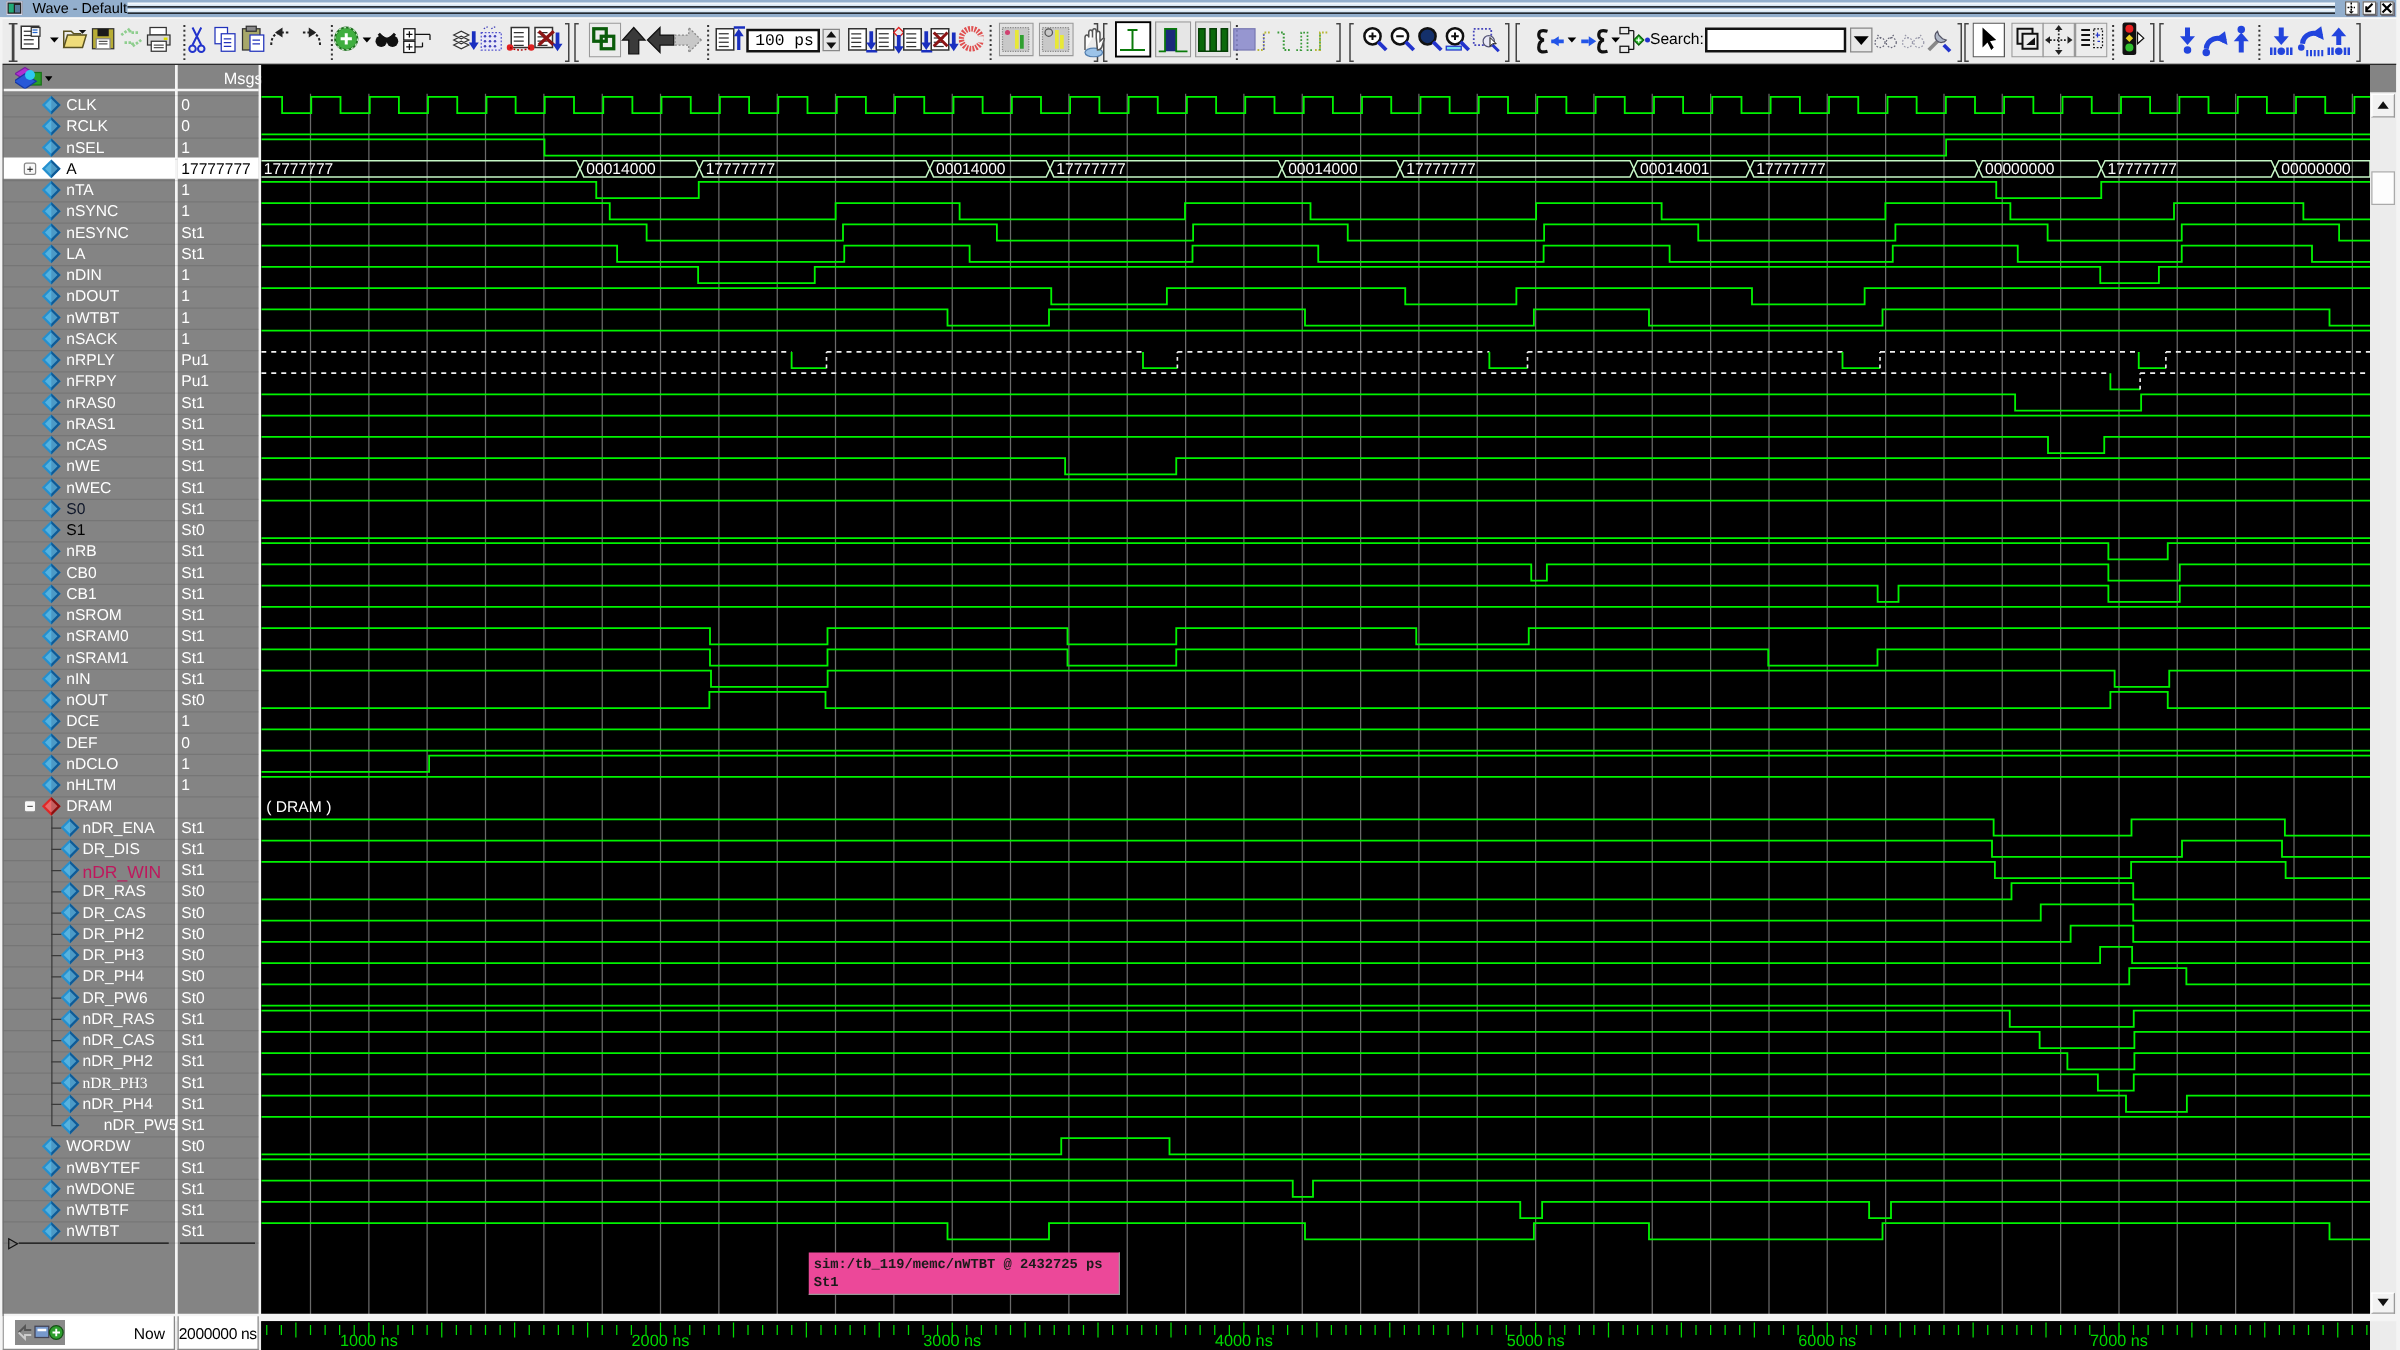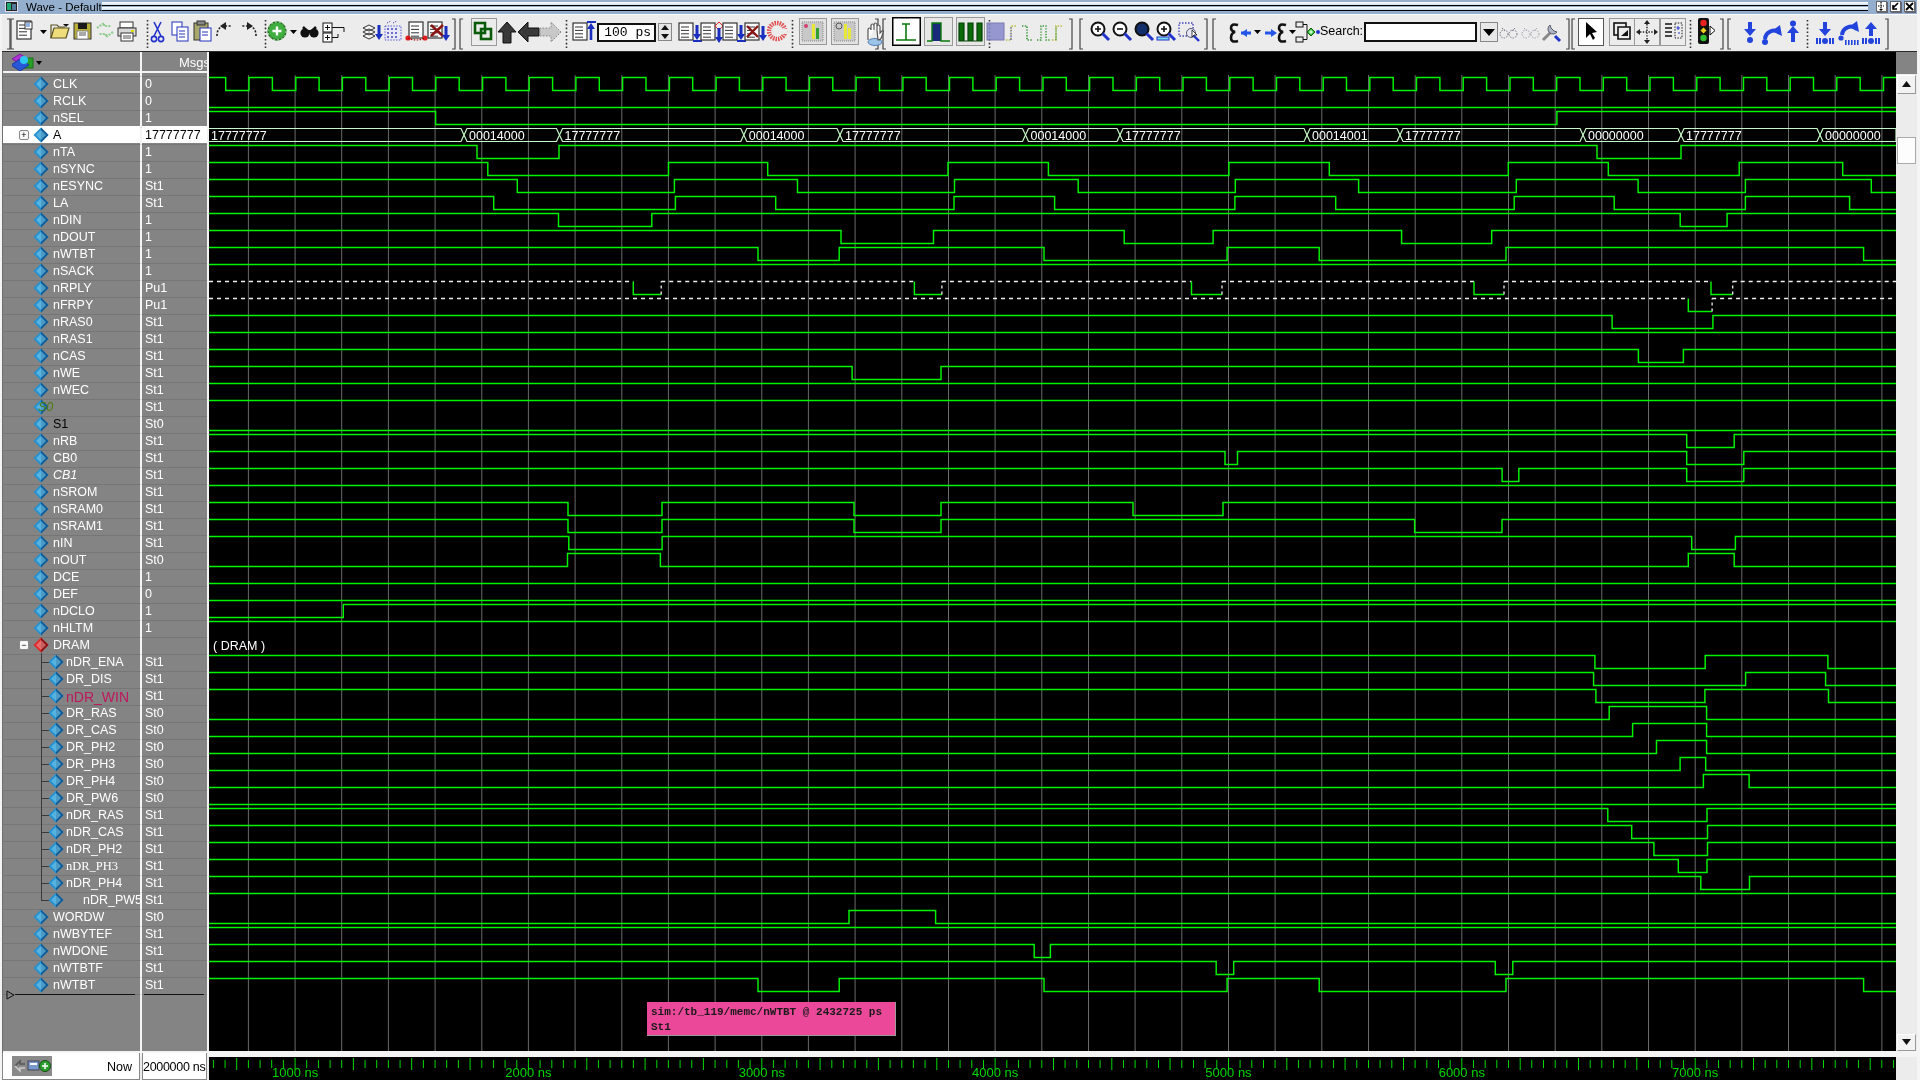--- a/index.html
+++ b/index.html
@@ -699,21 +699,21 @@
 <polygon points="8,0.5 15.5,8 8,15.5 8,0.5" fill="#0f5a96"></polygon>
 <polygon points="8,3 13,8 8,13 3,8" fill="#7fd0ef" opacity="0.55"></polygon>
 </svg>
 <div style="position:absolute;left:53px;top:383px;font-size:12.5px;color:#ffffff;white-space:nowrap;">nWEC</div>
 <div style="position:absolute;left:145px;top:383px;font-size:12.5px;color:#ffffff;">St1</div>
 <svg width="16" height="16" style="position:absolute;left:33px;top:399px;">
 <polygon points="8,0.5 15.5,8 8,15.5 0.5,8" fill="#2590cf"></polygon>
 <polygon points="8,0.5 15.5,8 8,15.5 8,0.5" fill="#0f5a96"></polygon>
 <polygon points="8,3 13,8 8,13 3,8" fill="#7fd0ef" opacity="0.55"></polygon>
 </svg>
-<div style="position:absolute;left:38px;top:400px;font-size:12.5px;color:#4d7c0f;white-space:nowrap;font-style:italic;">S0</div>
+<div style="position:absolute;left:53px;top:400px;font-size:12.5px;color:#0f172a;white-space:nowrap;">S0</div>
 <div style="position:absolute;left:145px;top:400px;font-size:12.5px;color:#ffffff;">St1</div>
 <svg width="16" height="16" style="position:absolute;left:33px;top:416px;">
 <polygon points="8,0.5 15.5,8 8,15.5 0.5,8" fill="#2590cf"></polygon>
 <polygon points="8,0.5 15.5,8 8,15.5 8,0.5" fill="#0f5a96"></polygon>
 <polygon points="8,3 13,8 8,13 3,8" fill="#7fd0ef" opacity="0.55"></polygon>
 </svg>
 <div style="position:absolute;left:53px;top:417px;font-size:12.5px;color:#000000;white-space:nowrap;">S1</div>
 <div style="position:absolute;left:145px;top:417px;font-size:12.5px;color:#ffffff;">St0</div>
 <svg width="16" height="16" style="position:absolute;left:33px;top:433px;">
 <polygon points="8,0.5 15.5,8 8,15.5 0.5,8" fill="#2590cf"></polygon>
@@ -727,21 +727,21 @@
 <polygon points="8,0.5 15.5,8 8,15.5 8,0.5" fill="#0f5a96"></polygon>
 <polygon points="8,3 13,8 8,13 3,8" fill="#7fd0ef" opacity="0.55"></polygon>
 </svg>
 <div style="position:absolute;left:53px;top:451px;font-size:12.5px;color:#ffffff;white-space:nowrap;">CB0</div>
 <div style="position:absolute;left:145px;top:451px;font-size:12.5px;color:#ffffff;">St1</div>
 <svg width="16" height="16" style="position:absolute;left:33px;top:467px;">
 <polygon points="8,0.5 15.5,8 8,15.5 0.5,8" fill="#2590cf"></polygon>
 <polygon points="8,0.5 15.5,8 8,15.5 8,0.5" fill="#0f5a96"></polygon>
 <polygon points="8,3 13,8 8,13 3,8" fill="#7fd0ef" opacity="0.55"></polygon>
 </svg>
-<div style="position:absolute;left:53px;top:468px;font-size:12.5px;color:#ffffff;white-space:nowrap;font-style:italic;">CB1</div>
+<div style="position:absolute;left:53px;top:468px;font-size:12.5px;color:#ffffff;white-space:nowrap;">CB1</div>
 <div style="position:absolute;left:145px;top:468px;font-size:12.5px;color:#ffffff;">St1</div>
 <svg width="16" height="16" style="position:absolute;left:33px;top:484px;">
 <polygon points="8,0.5 15.5,8 8,15.5 0.5,8" fill="#2590cf"></polygon>
 <polygon points="8,0.5 15.5,8 8,15.5 8,0.5" fill="#0f5a96"></polygon>
 <polygon points="8,3 13,8 8,13 3,8" fill="#7fd0ef" opacity="0.55"></polygon>
 </svg>
 <div style="position:absolute;left:53px;top:485px;font-size:12.5px;color:#ffffff;white-space:nowrap;">nSROM</div>
 <div style="position:absolute;left:145px;top:485px;font-size:12.5px;color:#ffffff;">St1</div>
 <svg width="16" height="16" style="position:absolute;left:33px;top:501px;">
 <polygon points="8,0.5 15.5,8 8,15.5 0.5,8" fill="#2590cf"></polygon>

